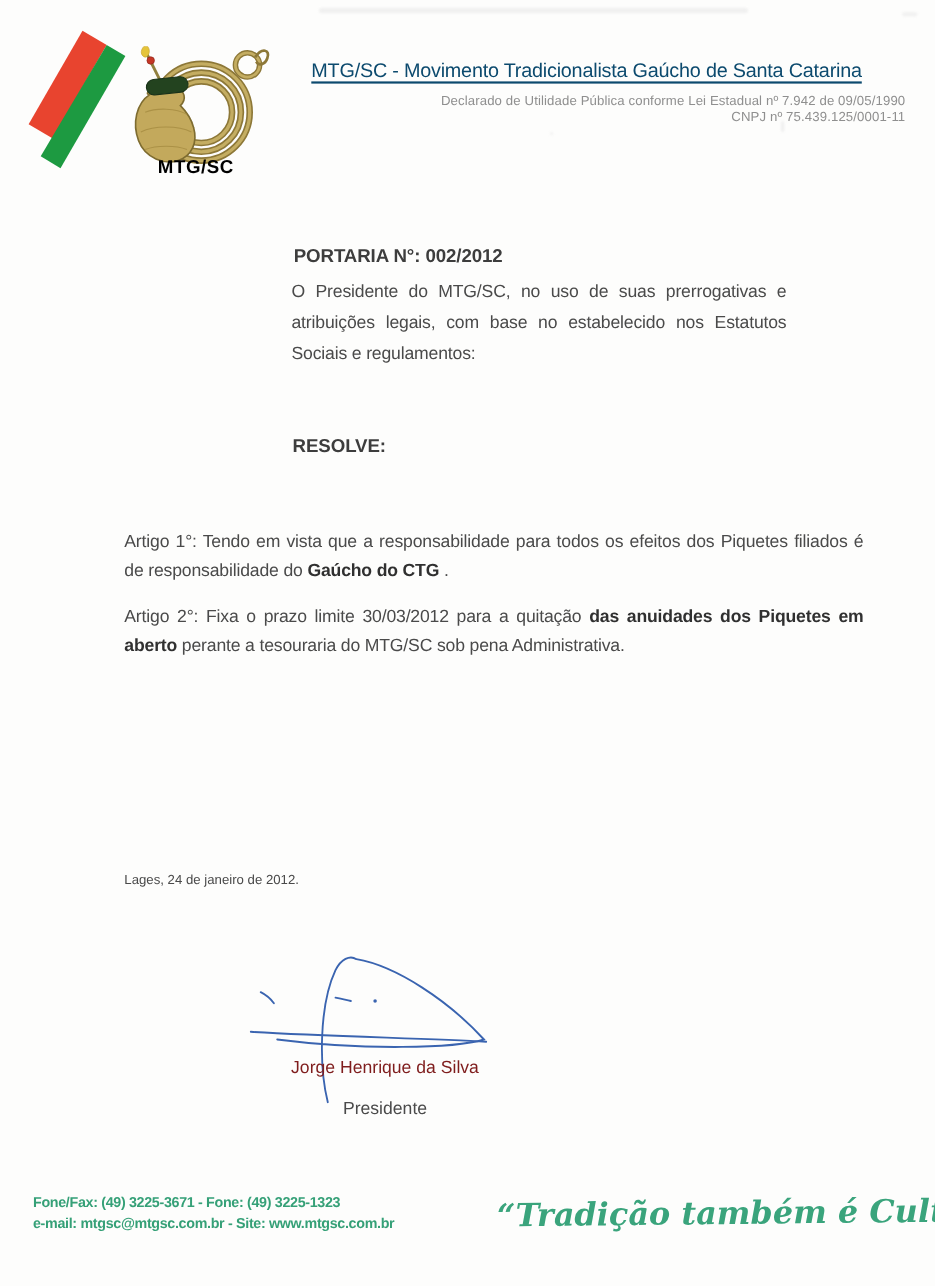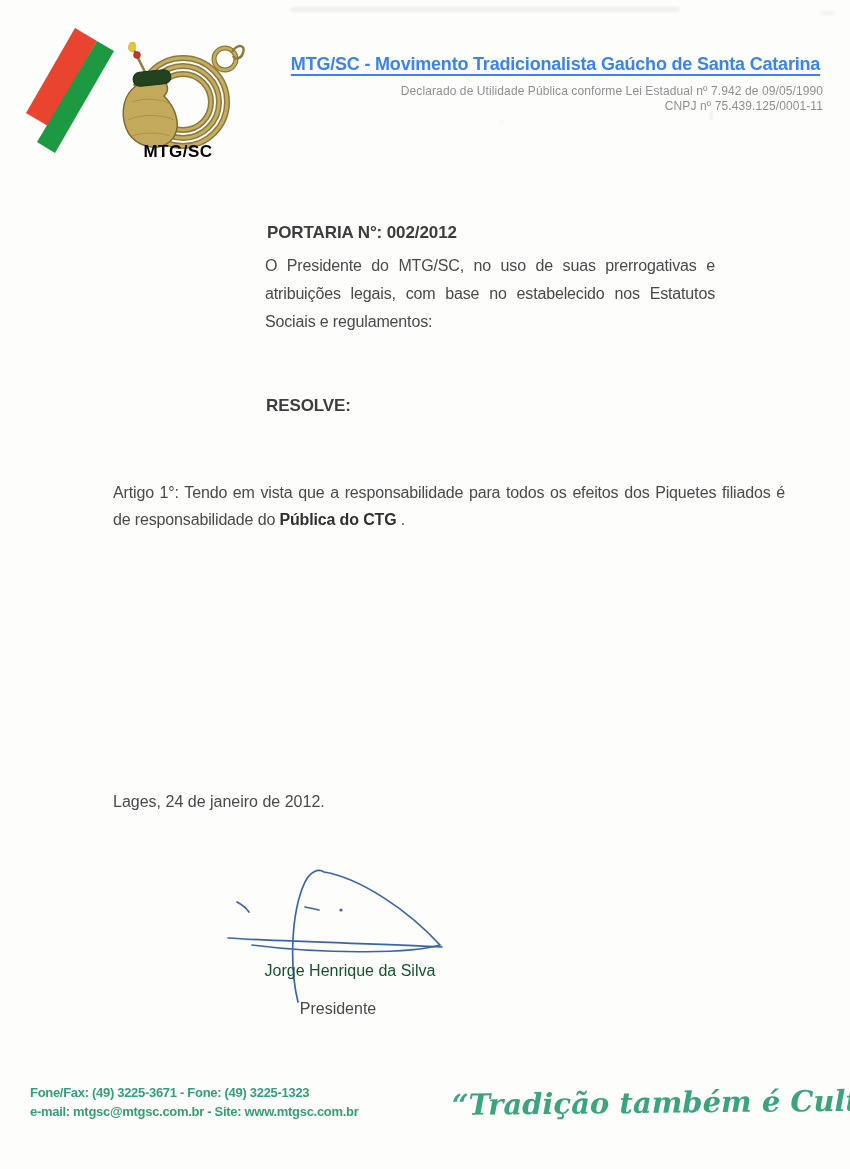--- a/index.html
+++ b/index.html
@@ -7,43 +7,43 @@
   .page{
     position:relative;width:850px;height:1169px;margin:0 auto;
     background:#fdfdfc;overflow:hidden;color:#484848;
   }
   .abs{position:absolute;}
   
   .artifact{position:absolute;background:#e7e7e7;border-radius:3px;filter:blur(1px);}
   
   .org-title{
     left:283px;top:54px;width:545px;
-    font-size:18px;font-weight:bold;color:#3b82f6;
+    font-size:18px;font-weight:normal;color:#0c4a6e;
     text-decoration:underline;text-underline-offset:4px;text-decoration-thickness:2px;
-    letter-spacing:-0.2px;white-space:nowrap;text-align:center;
+    letter-spacing:-0.2px;white-space:nowrap;
   }
   .sub-line{left:263px;width:560px;text-align:right;color:#8f8f8f;font-size:12px;letter-spacing:0.1px;}
   .logo-label{left:133px;top:142px;width:90px;text-align:center;font-size:17px;font-weight:bold;color:#000000;letter-spacing:0.5px;}
   
   .h-bold{font-size:17px;font-weight:bold;color:#3d3d3d;letter-spacing:-0.1px;}
   .portaria{left:267px;top:223px;}
   .resolve{left:266px;top:396px;}
   .intro{
     left:265px;top:252px;width:450px;margin:0;
     font-size:16px;line-height:28px;text-align:justify;color:#4a4a4a;letter-spacing:-0.15px;
   }
   .articles{left:113px;top:479px;width:672px;}
   .articles p.article{
     margin:0 0 14px 0;font-size:16px;line-height:27px;
     text-align:justify;color:#4a4a4a;letter-spacing:-0.15px;
   }
   .articles p.article b{color:#303030;}
-  .date-line{left:113px;top:793px;margin:0;font-size:16px;color:#4a4a4a;}
-  .signer-name{left:210px;top:962px;width:280px;margin:0;text-align:center;font-size:16px;color:#14532d;}
-  .signer-title{left:198px;top:1000px;width:280px;margin:0;text-align:center;font-size:16px;color:#4a4a4a;}
+  .date-line{left:113px;top:793px;margin:0;font-size:12px;color:#4a4a4a;}
+  .signer-name{left:210px;top:962px;width:280px;margin:0;text-align:center;font-size:16px;color:#7f1d1d;}
+  .signer-title{left:210px;top:1000px;width:280px;margin:0;text-align:center;font-size:16px;color:#4a4a4a;}
   
   .footer-contact{left:30px;top:1083px;width:440px;}
   .footer-contact p{
     margin:0;font-size:13px;line-height:19px;font-weight:bold;
     color:#35a077;letter-spacing:-0.3px;white-space:nowrap;
   }
   .slogan{
     left:452px;top:1086px;width:370px;text-align:center;
     font-family:"DejaVu Serif",serif;font-style:italic;font-weight:bold;
     font-size:29px;color:#3aa47c;transform:rotate(-0.6deg);white-space:nowrap;
@@ -102,21 +102,22 @@
 
   <main>
 
     <div class="abs h-bold portaria">PORTARIA N°: 002/2012</div>
 
     <p class="abs intro">O Presidente do MTG/SC, no uso de suas prerrogativas e atribuições legais, com base no estabelecido nos Estatutos Sociais e regulamentos:</p>
 
     <div class="abs h-bold resolve">RESOLVE:</div>
 
     <section class="abs articles" id="articles">
-        <p class="article"><span>Artigo 1°: </span><span>Tendo em vista que a responsabilidade para todos os efeitos dos Piquetes filiados é de responsabilidade do </span><b>Pública do CTG</b><span> .</span></p>
+        <p class="article"><span>Artigo 1°: </span><span>Tendo em vista que a responsabilidade para todos os efeitos dos Piquetes filiados é de responsabilidade do </span><b>Gaúcho do CTG</b><span> .</span></p>
+        <p class="article"><span>Artigo 2°: </span><span>Fixa o prazo limite 30/03/2012  para a quitação </span><b>das anuidades dos Piquetes em aberto</b><span> perante a tesouraria do MTG/SC sob pena Administrativa.</span></p>
       </section>
 
     <p class="abs date-line">Lages, 24 de janeiro de 2012.</p>
 
     <svg class="abs" style="left:210px;top:852px;" width="250" height="162" viewBox="0 0 250 162">
       <g fill="none" stroke="#3a64b0" stroke-width="1.7" stroke-linecap="round">
         <path d="M88,150 C80,118 80,62 95,30 C100,20 108,16 114,20
                  C150,26 198,58 230,93
                  C204,101 120,103 42,93"></path>
         <path d="M18,86 C80,90 180,92 232,95"></path>

